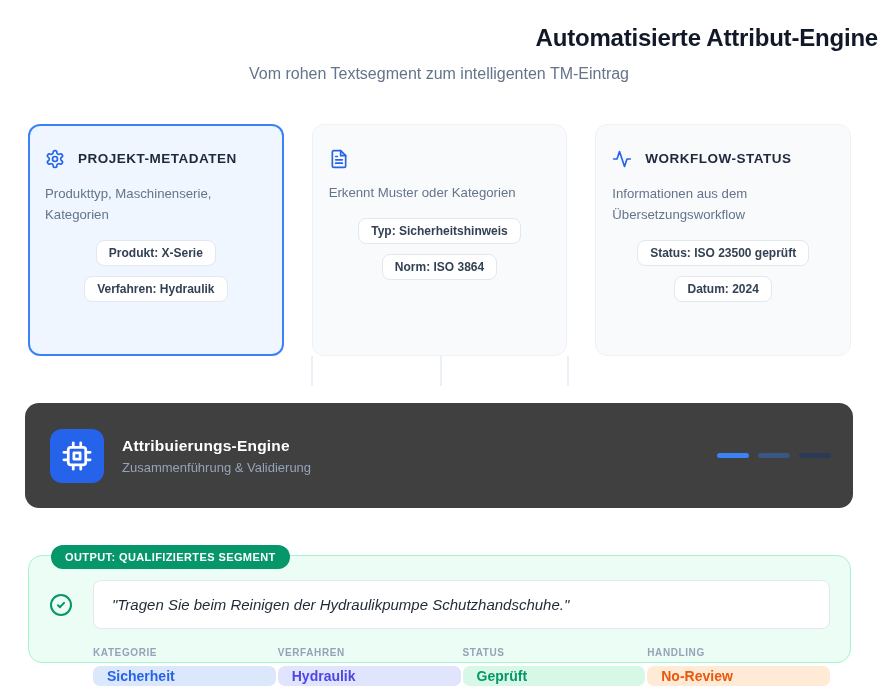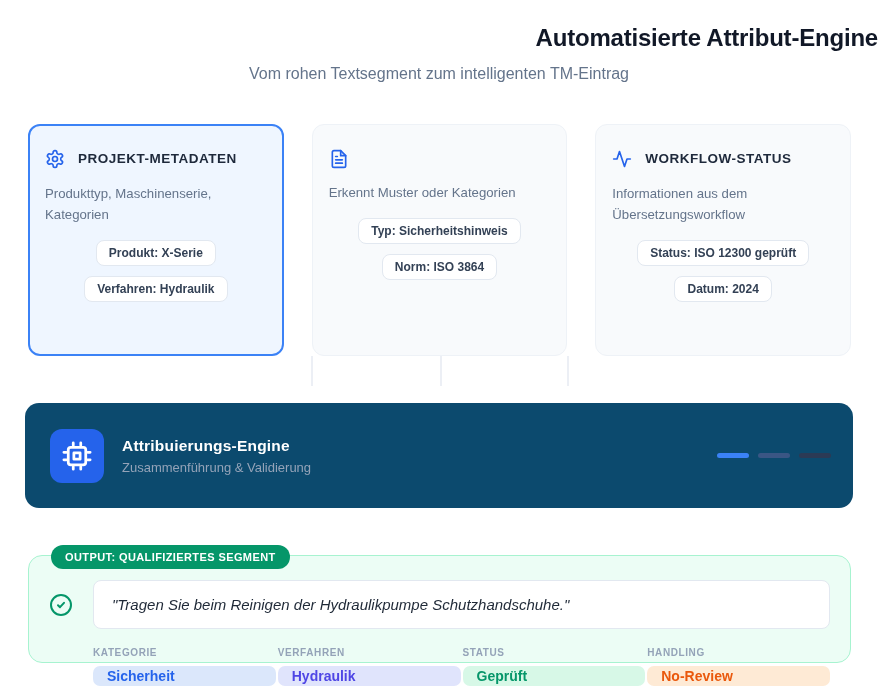--- a/index.html
+++ b/index.html
@@ -23,21 +23,21 @@
   .tags { display:flex; flex-wrap:wrap; gap:10px;justify-content:center; }
   .tag { background:#ffffff; border:1px solid #e2e8f0; border-radius:8px; padding:5px 12px;
     font-size:12px; font-weight:600; color:#334155; white-space:nowrap; }
 
   
   .connectors { position:relative; height:47px; }
   .vline { position:absolute; top:0; width:2px; height:30px; background:#eceff5; }
   .vline.l1 { left:311px; } .vline.l2 { left:440px; } .vline.l3 { left:567px; }
 
   
-  .engine { margin:0 25px; height:105px; background:#0c4a6e; border-radius:14px;
+  .engine { margin:0 25px; height:105px; background:#404040; border-radius:14px;
     display:flex; align-items:center; padding:0 22px 0 25px; }
   .engine-icon { width:54px; height:54px; background:#2563eb; border-radius:12px;
     display:flex; align-items:center; justify-content:center; flex:0 0 auto; }
   .engine-text { margin-left:18px; }
   .engine-title { font-size:15.5px; font-weight:700; color:#ffffff; letter-spacing:0.2px; }
   .engine-sub { font-size:13px; color:#94a3b8; margin-top:5px; }
   .dashes { margin-left:auto; display:flex; gap:9px; align-items:center; }
   .dash { width:32px; height:5px; border-radius:3px; }
   .dash.d1 { background:#3b82f6; } .dash.d2 { background:#3a5684; } .dash.d3 { background:#2b3a55; }
 
@@ -110,21 +110,21 @@
       <div class="card-head">
         <span class="ic">
           <svg width="20" height="20" viewBox="0 0 24 24" fill="none" stroke="#2563eb" stroke-width="2" stroke-linecap="round" stroke-linejoin="round">
               <path d="M22 12h-4l-3 9L9 3l-3 9H2"></path>
             </svg>
         </span>
         <span class="card-title">WORKFLOW-STATUS</span>
       </div>
       <div class="card-desc">Informationen aus dem Übersetzungsworkflow</div>
       <div class="tags">
-        <span class="tag">Status: ISO 12300 geprüft</span>
+        <span class="tag">Status: ISO 23500 geprüft</span>
         <span class="tag">Datum: 2024</span>
       </div>
     </div>
 
   </div>
 
   <div class="connectors">
     <div class="vline l1"></div>
     <div class="vline l2"></div>
     <div class="vline l3"></div>

